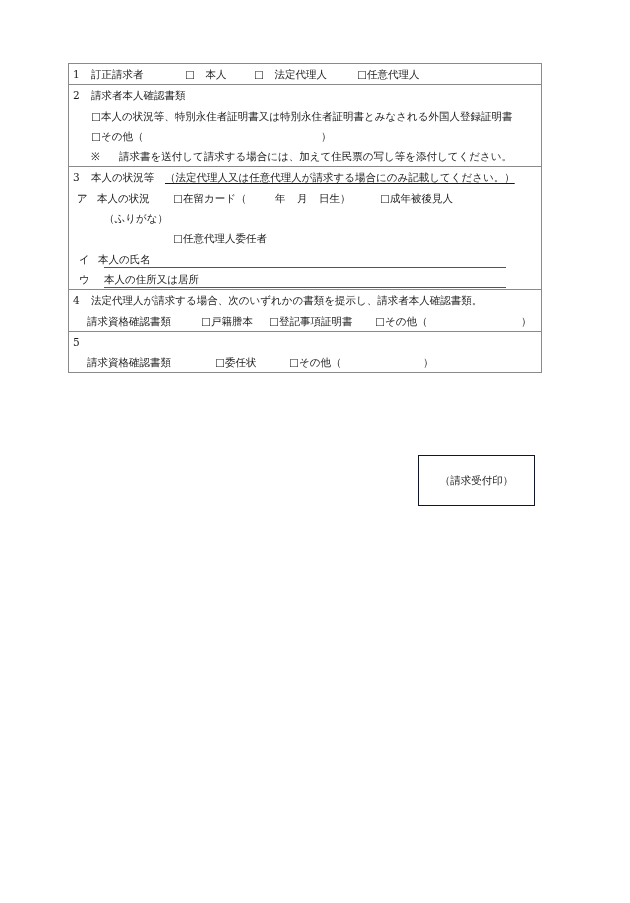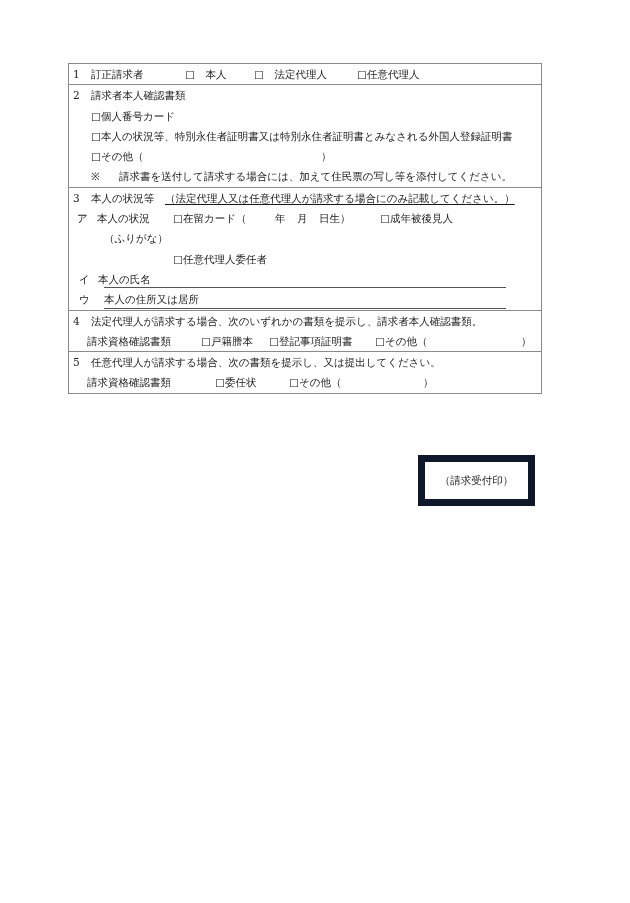--- a/index.html
+++ b/index.html
@@ -4,21 +4,21 @@
 <style>
   html, body { margin:0; padding:0; background:#ffffff; }
   body { width:630px; height:903px; position:relative; font-family:"DejaVu Serif","Liberation Serif",serif; color:#1a1a1a; font-size:10.5px; overflow:hidden; }
   .form-table { position:absolute; left:68px; top:63px; width:474px; border:1px solid #8a8a8a; box-sizing:border-box; }
   .section { border-top:1px solid #8a8a8a; position:relative; }
   .section:first-child { border-top:none; }
   .line { position:relative; height:20.3px; line-height:20.3px; white-space:nowrap; }
   .abs { position:absolute; top:0; }
   .u { text-decoration:underline; text-underline-offset:2px; }
   .uline { position:absolute; left:35px; width:402px; bottom:1px; border-bottom:1px solid #555; height:0; }
-  .stamp { position:absolute; left:418px; top:455px; width:117px; height:51px; border:7px solid #0f172a; box-sizing:border-box; display:flex; align-items:center; justify-content:center; font-size:10.5px; }
+  .stamp { position:absolute; left:418px; top:455px; width:117px; height:51px; border:1px solid #0f172a; box-sizing:border-box; display:flex; align-items:center; justify-content:center; font-size:10.5px; }
 </style>
 </head>
 <body>
 
 <div class="form-table">
 
   <div class="section">
     <div class="line">
       <span class="abs" style="left:4px">1</span>
       <span class="abs" style="left:22px">訂正請求者</span>
@@ -26,23 +26,20 @@
       <span class="abs" style="left:185px">□　法定代理人</span>
       <span class="abs" style="left:288px">□任意代理人</span>
     </div>
   </div>
 
   <div class="section">
     <div class="line">
       <span class="abs" style="left:4px">2</span>
       <span class="abs" style="left:22px">請求者本人確認書類</span>
     </div>
-    <div class="line">
-        <span class="abs" style="left:22px">□個人番号カード</span>
-      </div>
     <div class="line">
         <span class="abs" style="left:22px">□本人の状況等、特別永住者証明書又は特別永住者証明書とみなされる外国人登録証明書</span>
       </div>
     <div class="line">
       <span class="abs" style="left:22px">□その他（</span>
       <span class="abs" style="left:252px">）</span>
     </div>
     <div class="line">
       <span class="abs" style="left:22px">※</span>
       <span class="abs" style="left:50px">請求書を送付して請求する場合には、加えて住民票の写し等を添付してください。</span>
@@ -92,21 +89,20 @@
       <span class="abs" style="left:132px">□戸籍謄本</span>
       <span class="abs" style="left:200px">□登記事項証明書</span>
       <span class="abs" style="left:306px">□その他（</span>
       <span class="abs" style="left:452px">）</span>
     </div>
   </div>
 
   <div class="section">
     <div class="line">
       <span class="abs" style="left:4px">5</span>
-      <span class="abs" style="left:22px">任意代理人が請求する場合、次の書類を提示し、又は提出してください。</span>
     </div>
     <div class="line">
       <span class="abs" style="left:18px">請求資格確認書類</span>
       <span class="abs" style="left:146px">□委任状</span>
       <span class="abs" style="left:220px">□その他（</span>
       <span class="abs" style="left:354px">）</span>
     </div>
   </div>
 
 </div>

